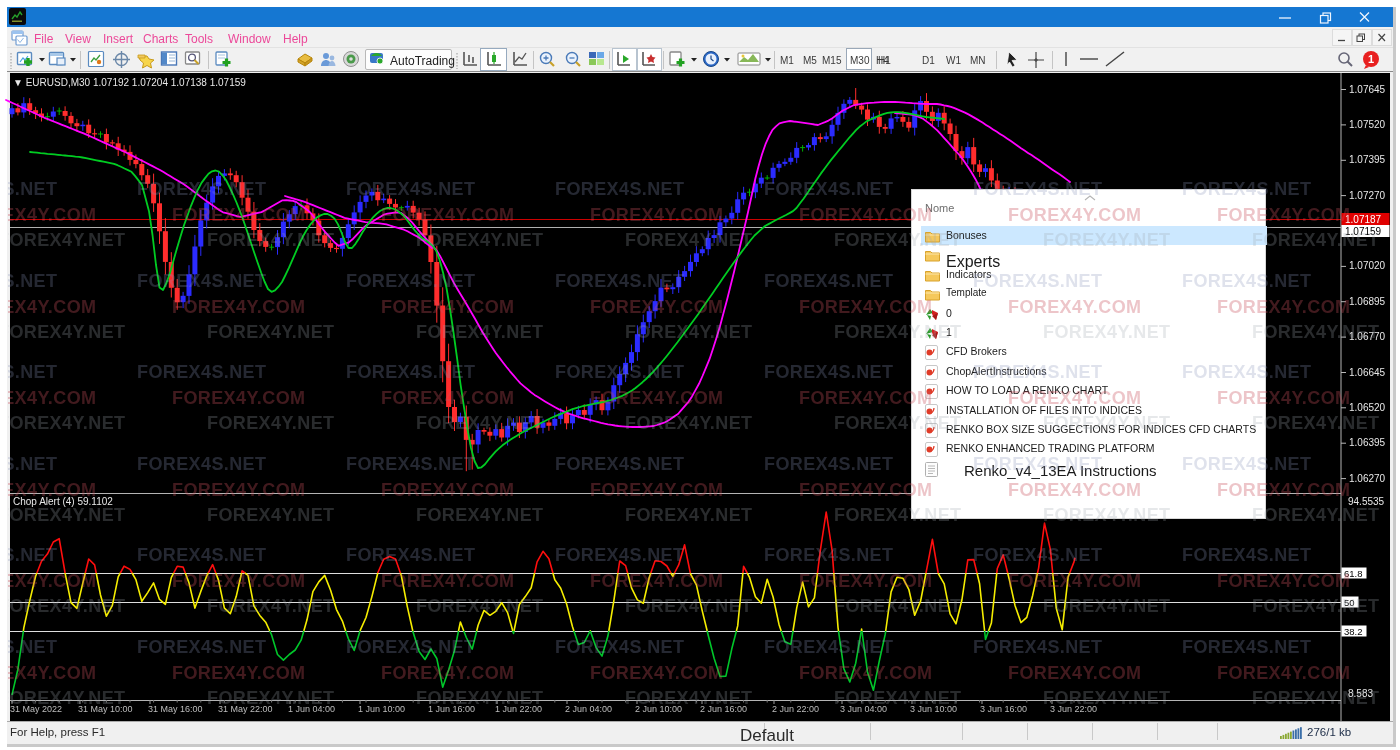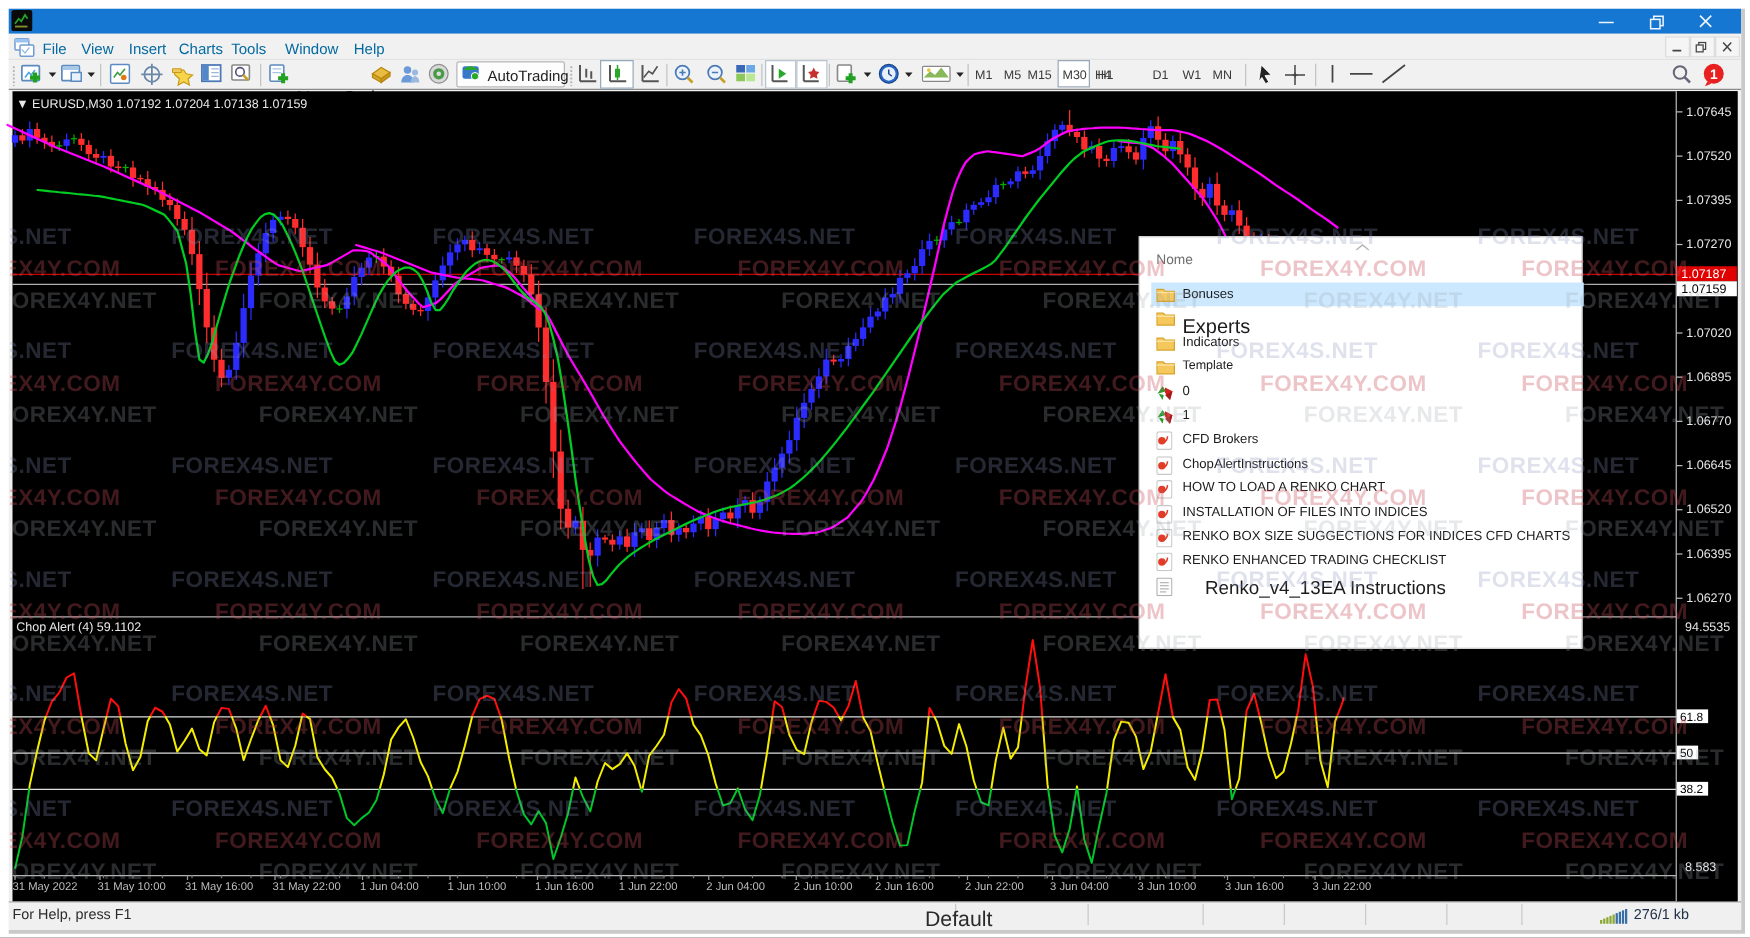--- a/index.html
+++ b/index.html
@@ -2,21 +2,21 @@
 <html><head><meta charset="utf-8">
 <style>
 *{margin:0;padding:0;box-sizing:border-box}
 html,body{width:1400px;height:750px;background:#fff;overflow:hidden;
  font-family:"Liberation Sans",sans-serif}
 #stage{position:relative;width:1400px;height:750px}
 .abs{position:absolute}
 .sc{font:10px "Liberation Sans",sans-serif;fill:#e8e8e8}
 .tx{font:9px "Liberation Sans",sans-serif;fill:#bdbdbd}
 .wm{font:700 18px "Liberation Sans",sans-serif;letter-spacing:.4px}
-.mi{font:12px "Liberation Sans",sans-serif;color:#0369a1}
+.mi{font:12px "Liberation Sans",sans-serif;color:#ec4899}
 .tbt{font:11.5px "Liberation Sans",sans-serif;color:#222}
 .tf{font:10px "Liberation Sans",sans-serif;color:#3a3a3a}
 </style></head>
 <body>
 <div id="stage">
 <div class="abs" style="left:7px;top:7px;width:1386px;height:737px;background:#f0f0f0"></div>
 <div class="abs" style="left:7px;top:7px;width:1386px;height:20px;background:#1577d2"></div>
 <svg class="abs" style="left:9px;top:8px" width="17" height="17">
 <rect width="17" height="17" rx="2" fill="#0a0a0a"></rect>
 <path d="M3 11l3-4 2 2 3-5 2 3" stroke="#27a22b" stroke-width="1.4" fill="none"></path>
@@ -877,21 +877,21 @@
           <rect x="0.5" y="0.5" width="12" height="14" rx="1.5" fill="#fff" stroke="#c8c8c8"></rect>
           <circle cx="4.5" cy="7.5" r="3" fill="#e03c28"></circle>
           <path d="M6 9c2-1 3-3 3-5" stroke="#e03c28" stroke-width="1.2" fill="none"></path>
         </svg></div>
 <div class="abs" style="left:34px;top:233.0px;font-size:10.5px;color:#1b1b1b;white-space:nowrap">RENKO BOX SIZE SUGGECTIONS FOR INDICES CFD CHARTS</div>
 <div class="abs" style="left:13px;top:252.4px"><svg width="13" height="15">
           <rect x="0.5" y="0.5" width="12" height="14" rx="1.5" fill="#fff" stroke="#c8c8c8"></rect>
           <circle cx="4.5" cy="7.5" r="3" fill="#e03c28"></circle>
           <path d="M6 9c2-1 3-3 3-5" stroke="#e03c28" stroke-width="1.2" fill="none"></path>
         </svg></div>
-<div class="abs" style="left:34px;top:252.4px;font-size:10.5px;color:#1b1b1b;white-space:nowrap">RENKO ENHANCED TRADING CHECKLIST</div>
+<div class="abs" style="left:34px;top:252.4px;font-size:10.5px;color:#1b1b1b;white-space:nowrap">RENKO ENHANCED TRADING PLATFORM</div>
 <div class="abs" style="left:13px;top:271.8px"><svg width="13" height="15">
           <rect x="0.5" y="0.5" width="12" height="14" rx="1" fill="#fdfdfd" stroke="#b0b0b0"></rect>
           <path d="M3 4h7M3 6.5h7M3 9h7M3 11.5h5" stroke="#b8b8b8" stroke-width="1"></path>
         </svg></div>
 <div class="abs" style="left:52px;top:271.8px;font-size:15px;color:#1b1b1b;white-space:nowrap">Renko_v4_13EA Instructions</div>
 </div>
     <svg class="abs" style="left:0;top:0;z-index:50;pointer-events:none" width="1400" height="750">
       <defs>
         <clipPath id="wmclip">
           <rect x="8" y="73" width="1384" height="648"></rect>

